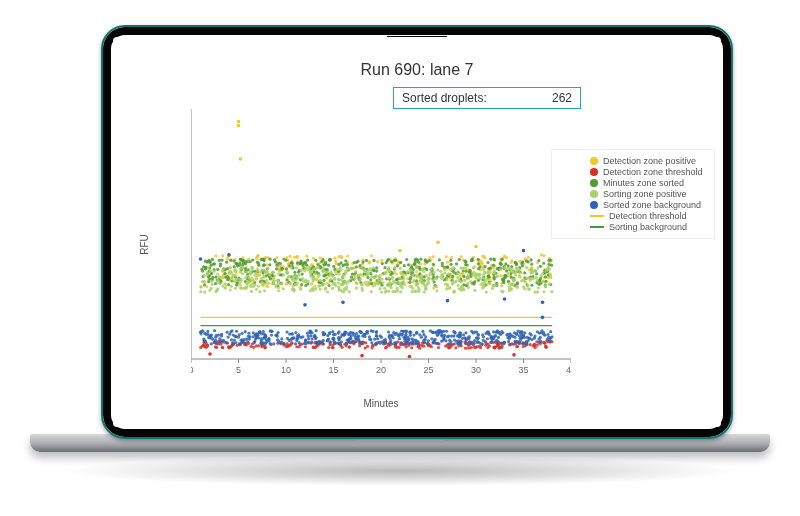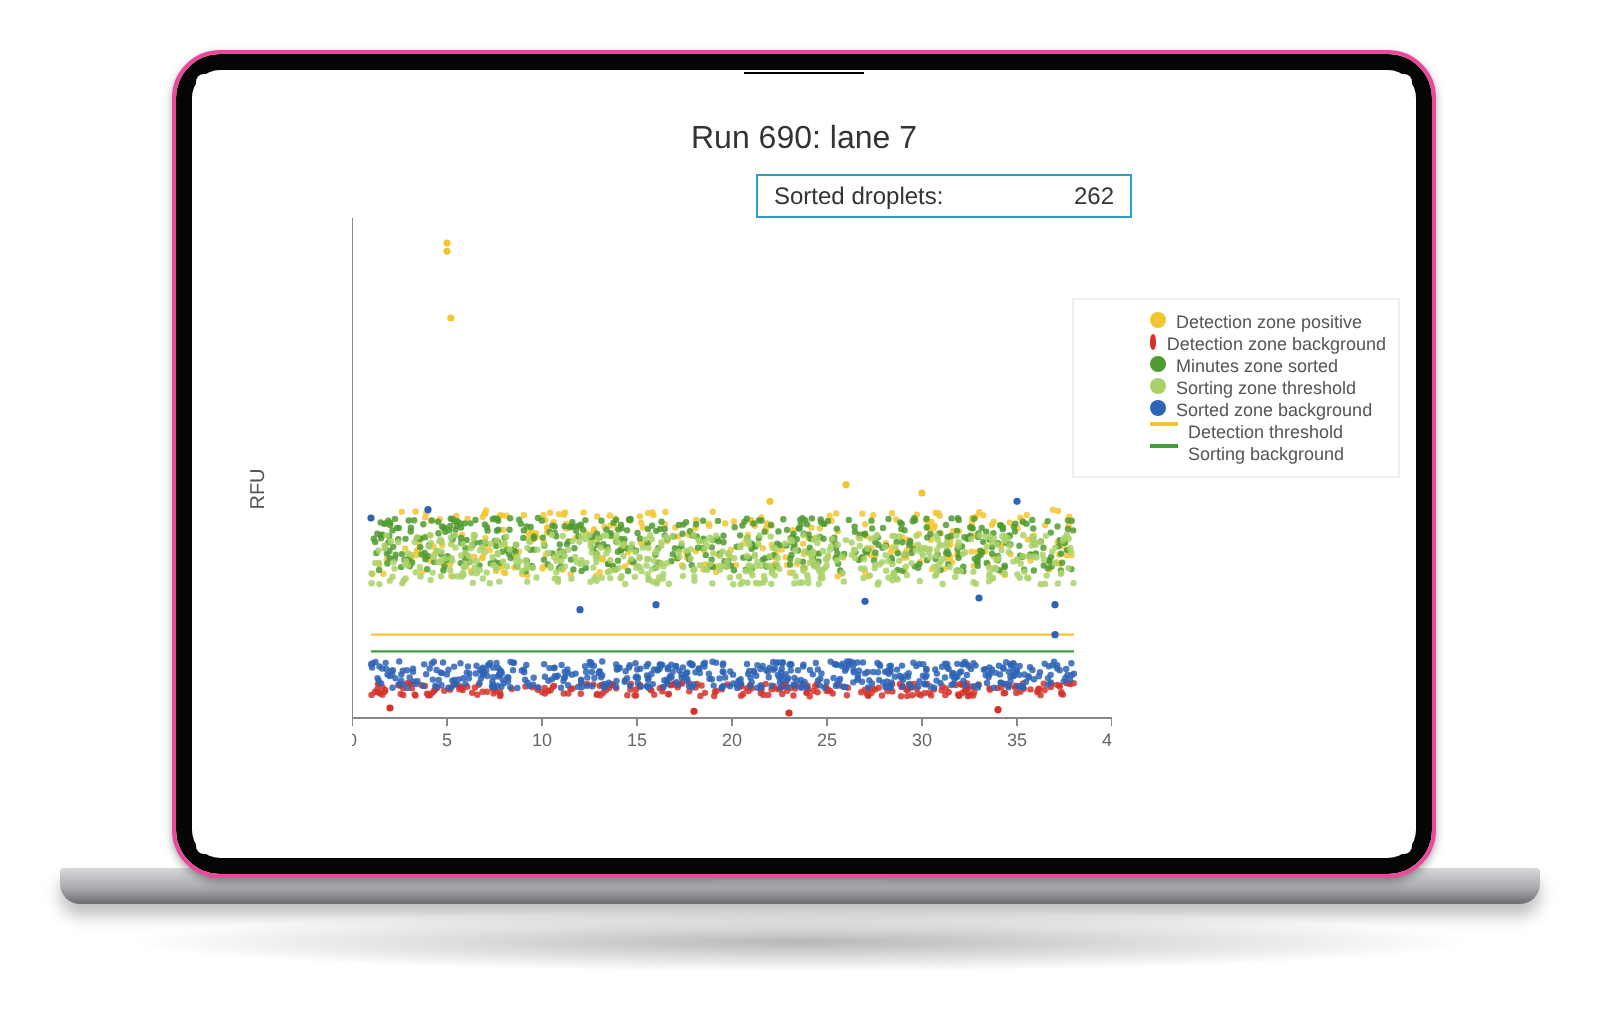--- a/index.html
+++ b/index.html
@@ -1,20 +1,20 @@
 <!DOCTYPE html>
 <html><head>
 <meta charset="utf-8">
 <style>
   html,body{margin:0;padding:0;background:#fff;font-family:-apple-system,BlinkMacSystemFont,"Segoe UI",Helvetica,Arial,sans-serif;color:#444;}
   .stage{width:800px;height:516px;position:relative;}
   
   .laptop-screen{
-    position:absolute;left:86px;top:25px;width:628px;height:410px;
-    border:2px solid #ec4899;border-radius:24px;background:#fff;
+    position:absolute;left:101px;top:25px;width:628px;height:410px;
+    border:2px solid #0f766e;border-radius:24px;background:#fff;
     box-shadow:0 2px 4px rgba(0,0,0,.35), inset 0 0 0 8px #050505;
     overflow:hidden;
   }
   .laptop-inner{position:absolute;inset:10px;background:#fff;border-radius:4px;}
   .notch{position:absolute;left:50%;top:9px;transform:translateX(-50%);width:60px;height:9px;background:#000;border-radius:0 0 7px 7px;}
   .laptop-base{
     position:absolute;left:30px;right:30px;top:434px;height:18px;
     background:linear-gradient(#d6d8da,#a9abae 55%,#6b6d70);
     border-radius:2px 2px 10px 10px;
     box-shadow:0 6px 8px rgba(0,0,0,.25);
@@ -30,21 +30,21 @@
   .chart-wrap{position:absolute;inset:0;}
   .title{position:absolute;left:0;right:0;top:24px;text-align:center;font-size:16px;color:#333;}
   .counter{
     position:absolute;left:280px;top:50px;width:170px;font-size:12px;color:#333;
     border:1px solid #2aa0c8;padding:3px 8px;display:flex;justify-content:space-between;
   }
   .legend{
     position:absolute;right:6px;top:112px;width:150px;font-size:9px;color:#555;
     border:1px solid #eee;padding:5px 6px;background:#fff;
   }
-  .legend div{display:flex;gap:5px;margin:1px 0;white-space:nowrap;padding-left:32px;}
+  .legend div{display:flex;align-items:center;gap:5px;margin:1px 0;white-space:nowrap;padding-left:32px;}
   .sw{width:8px;height:8px;border-radius:50%;}
   .ln{width:14px;height:2px;}
 
   .plot{position:absolute;left:78px;top:72px;width:380px;height:270px;}
   svg.scatter{position:absolute;inset:0;}
   .axis text{font-size:9px;fill:#666;}
   .axis line,.axis path{stroke:#888;stroke-width:1;}
   .xlabel{position:absolute;left:0;right:0;bottom:-30px;text-align:center;font-size:10px;color:#555;}
   .ylabel{position:absolute;left:-54px;top:0;bottom:0;width:14px;display:flex;align-items:center;justify-content:center;}
   .ylabel span{transform:rotate(-90deg);font-size:10px;color:#555;white-space:nowrap;}
@@ -68,29 +68,29 @@
           <span>262</span>
         </div>
 
         <div class="legend" id="legend">
             <div>
               <span class="sw" style="background: rgb(242, 197, 49);"></span>
               <span>Detection zone positive</span>
             </div>
             <div>
               <span class="sw" style="background: rgb(214, 50, 42);"></span>
-              <span>Detection zone background</span>
+              <span>Detection zone threshold</span>
             </div>
             <div>
               <span class="sw" style="background: rgb(79, 155, 47);"></span>
               <span>Minutes zone sorted</span>
             </div>
             <div>
               <span class="sw" style="background: rgb(169, 210, 106);"></span>
-              <span>Sorting zone threshold</span>
+              <span>Sorting zone positive</span>
             </div>
             <div>
               <span class="sw" style="background: rgb(46, 100, 182);"></span>
               <span>Sorted zone background</span>
             </div>
             <div>
               <span class="ln" style="background: rgb(242, 197, 49);"></span>
               <span>Detection threshold</span>
             </div>
             <div>
@@ -2242,20 +2242,21 @@
                 <circle cx="38" cy="145.83333333333331" r="1.8" fill="#2e64b6"></circle>
                 <circle cx="332.5" cy="141.66666666666666" r="1.8" fill="#2e64b6"></circle>
                 <circle cx="114" cy="195.83333333333331" r="1.8" fill="#2e64b6"></circle>
                 <circle cx="152" cy="193.33333333333334" r="1.8" fill="#2e64b6"></circle>
                 <circle cx="256.5" cy="191.66666666666666" r="1.8" fill="#2e64b6"></circle>
                 <circle cx="313.5" cy="190" r="1.8" fill="#2e64b6"></circle>
                 <circle cx="351.5" cy="193.33333333333334" r="1.8" fill="#2e64b6"></circle>
                 <circle cx="351.5" cy="208.33333333333334" r="1.8" fill="#2e64b6"></circle>
               </g>
             </svg>
+          <div class="xlabel">Minutes</div>
           <div class="ylabel">
               <span>RFU</span>
             </div>
         </div>
 
       </div>
     </div>
   </div>
 
 </div>

